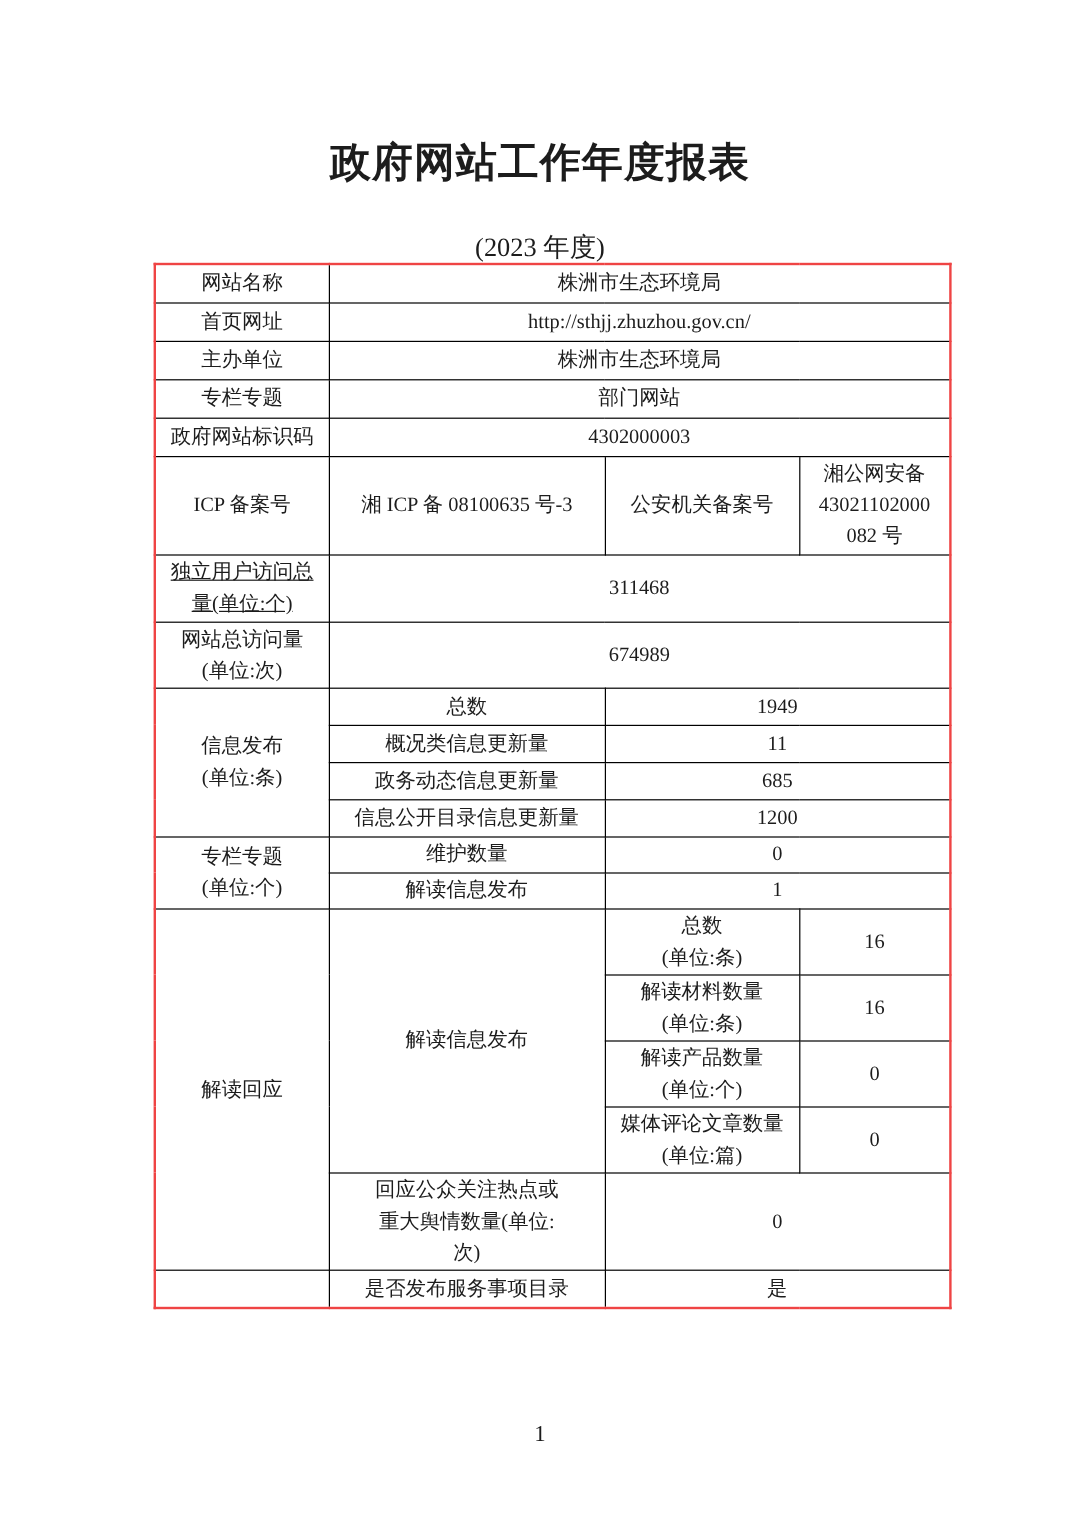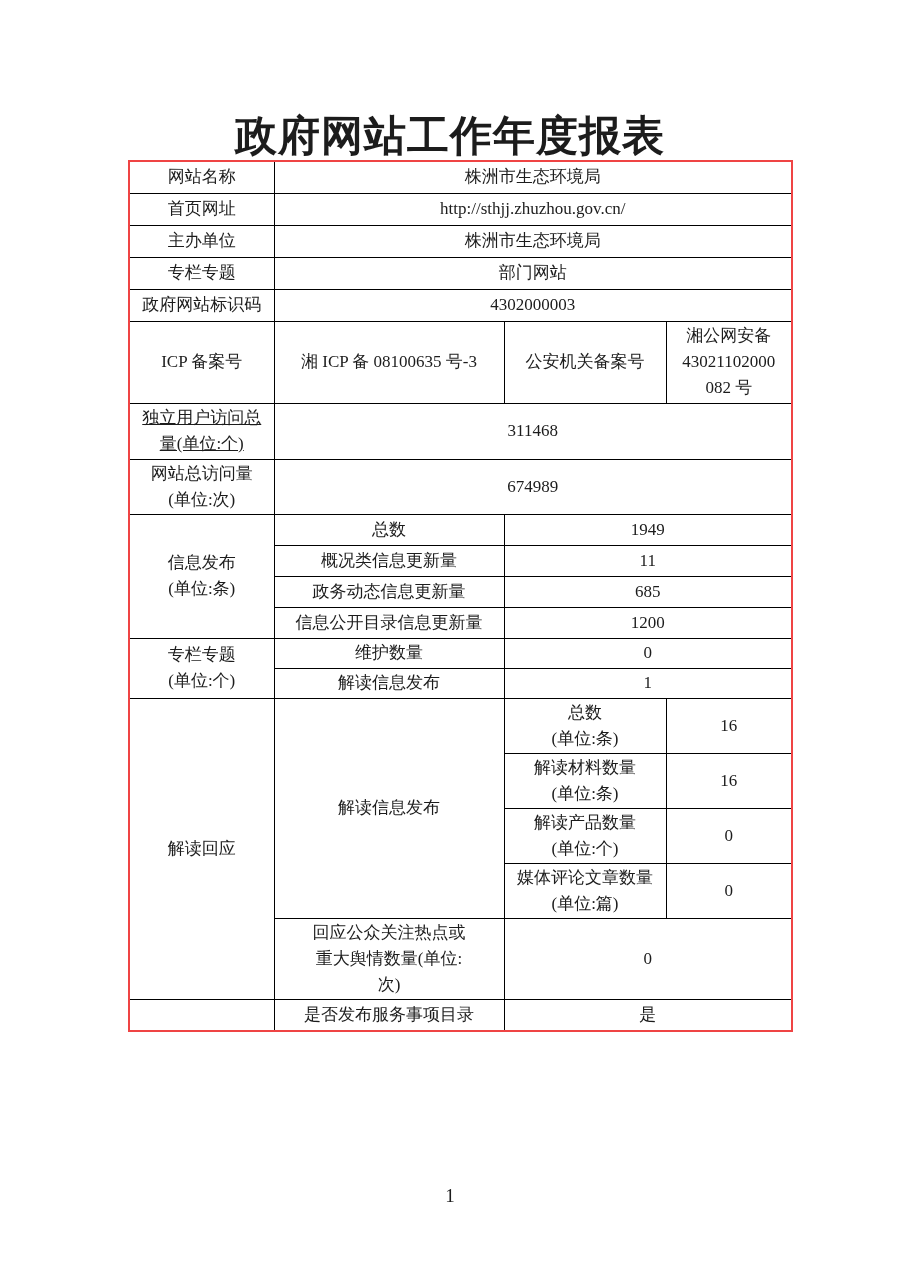--- a/index.html
+++ b/index.html
@@ -19,21 +19,21 @@
     width: 900px;
     height: 1272px;
     background: #ffffff;
   }
   .title {
     margin: 0;
     padding-top: 112px;
     text-align: center;
     font-family: "Liberation Sans", "DejaVu Sans", sans-serif;
     font-weight: 700;
-    font-size: 42px;
+    font-size: 34px;
     line-height: 48px;
     letter-spacing: 1px;
   }
   .subtitle {
     margin-top: 33px;
     text-align: center;
     font-size: 22px;
     line-height: 26px;
   }
   .reporting-unit {
@@ -80,20 +80,21 @@
     line-height: 24px;
   }
 </style>
 </head>
 <body>
 
 <div class="page">
 
   <h1 class="title">政府网站工作年度报表</h1>
 
+  <div class="subtitle">(2023 年度)</div>
 
 
   <table class="report">
     <colgroup>
       <col style="width:145px">
       <col style="width:230px">
       <col style="width:162px">
       <col style="width:126px">
     </colgroup>
     <tbody>

